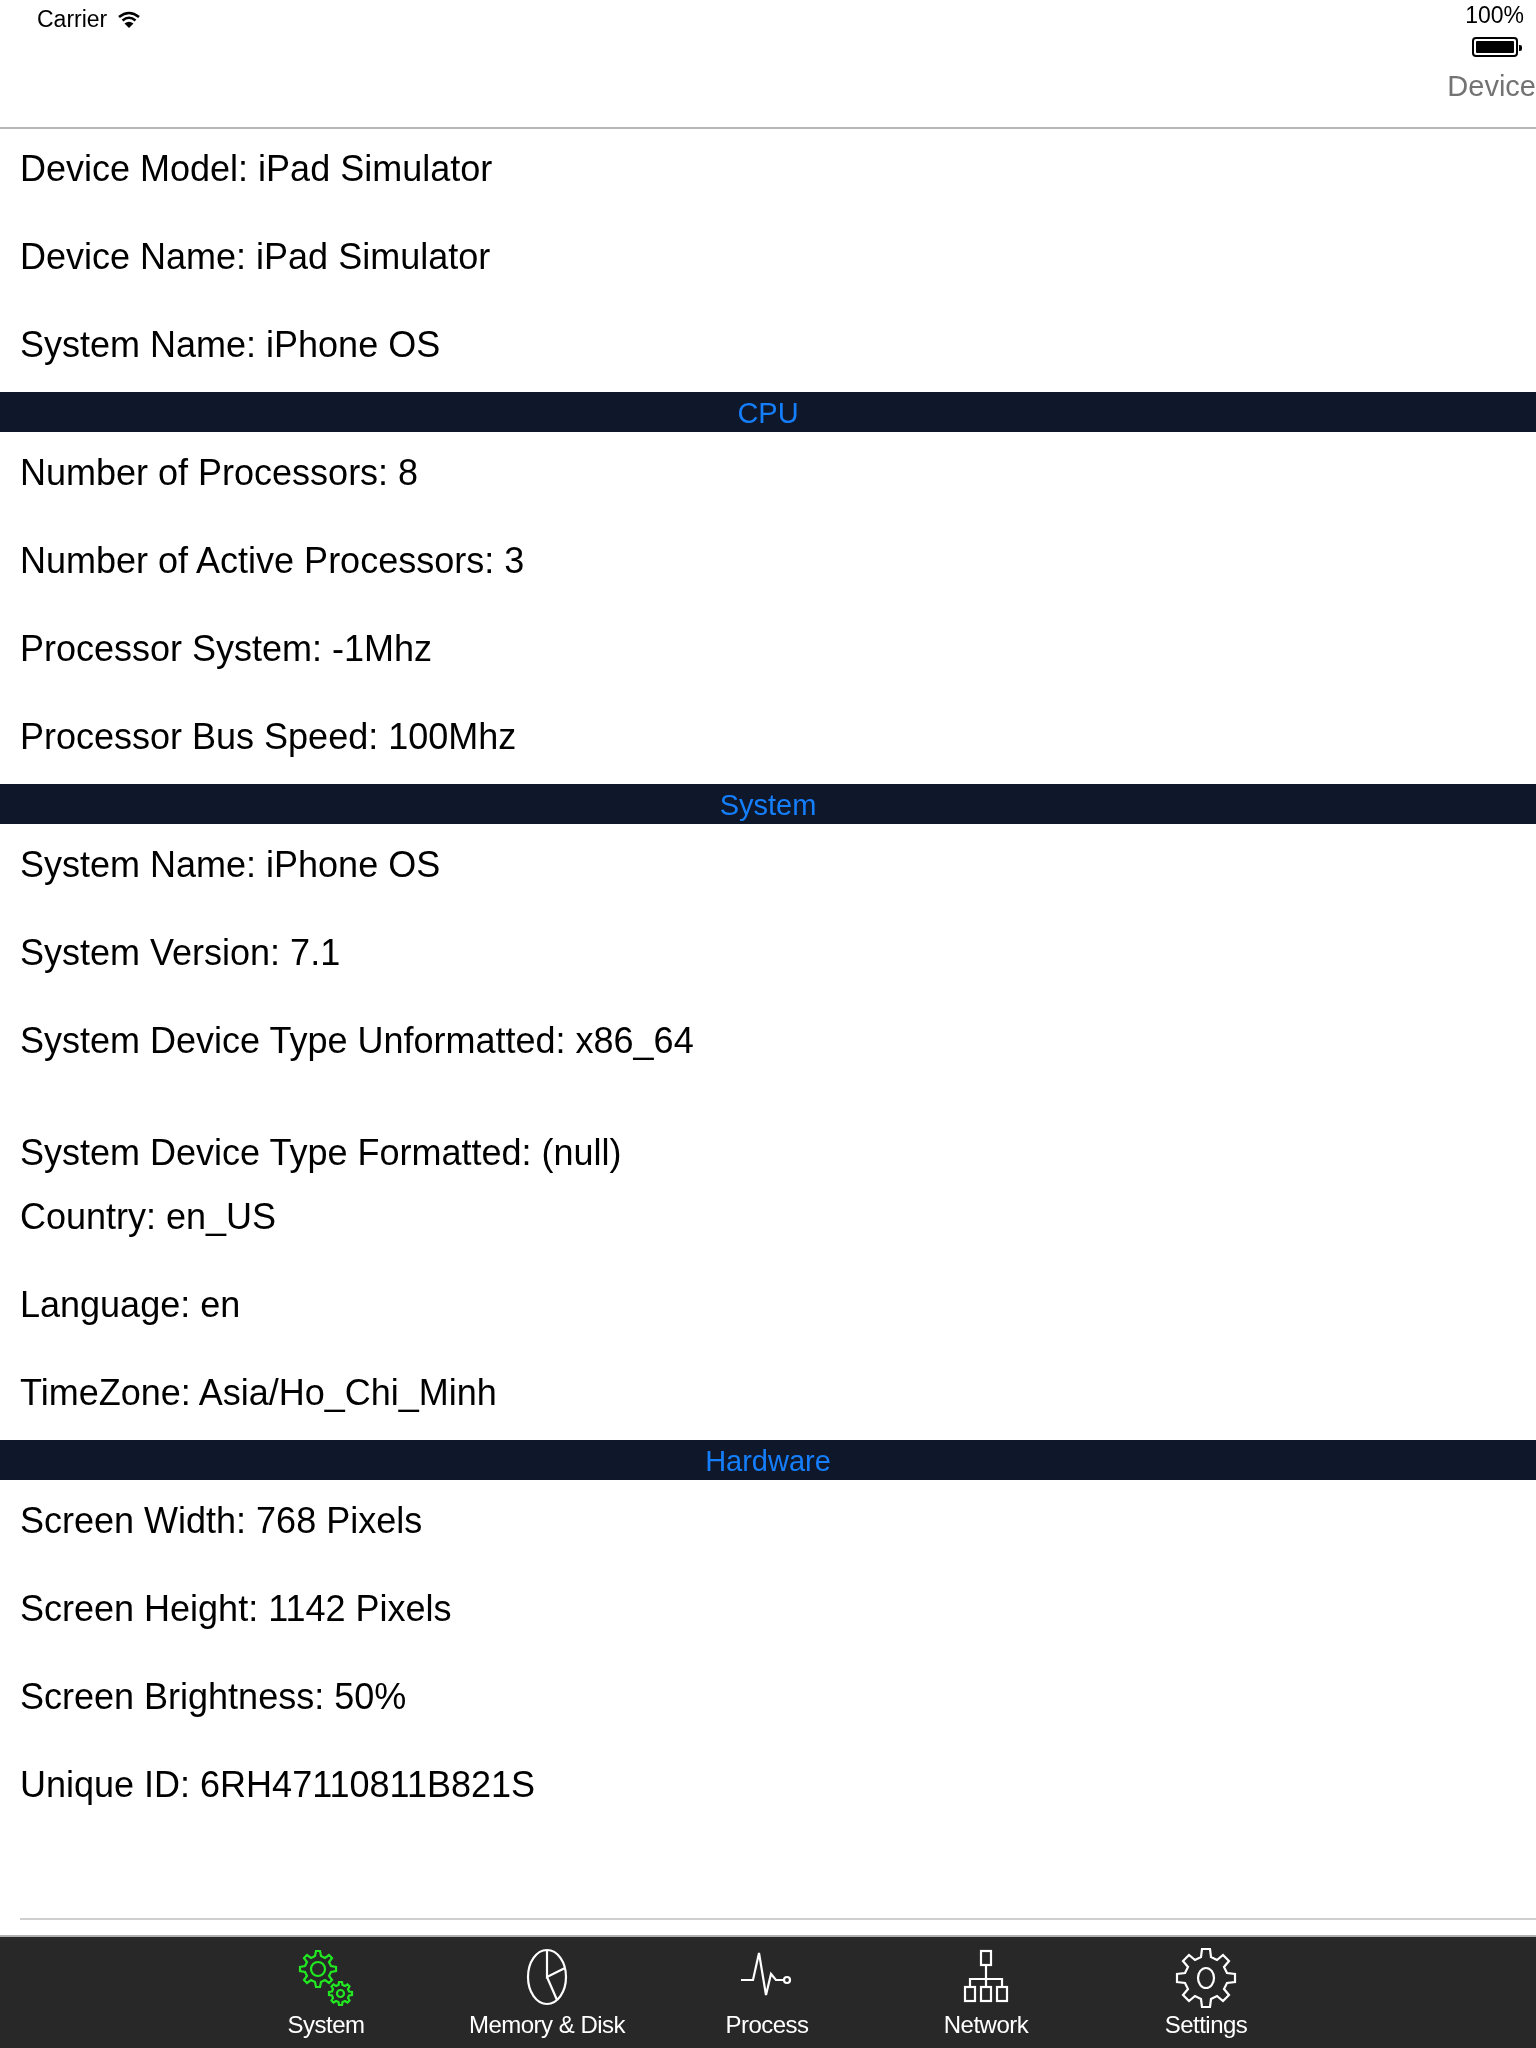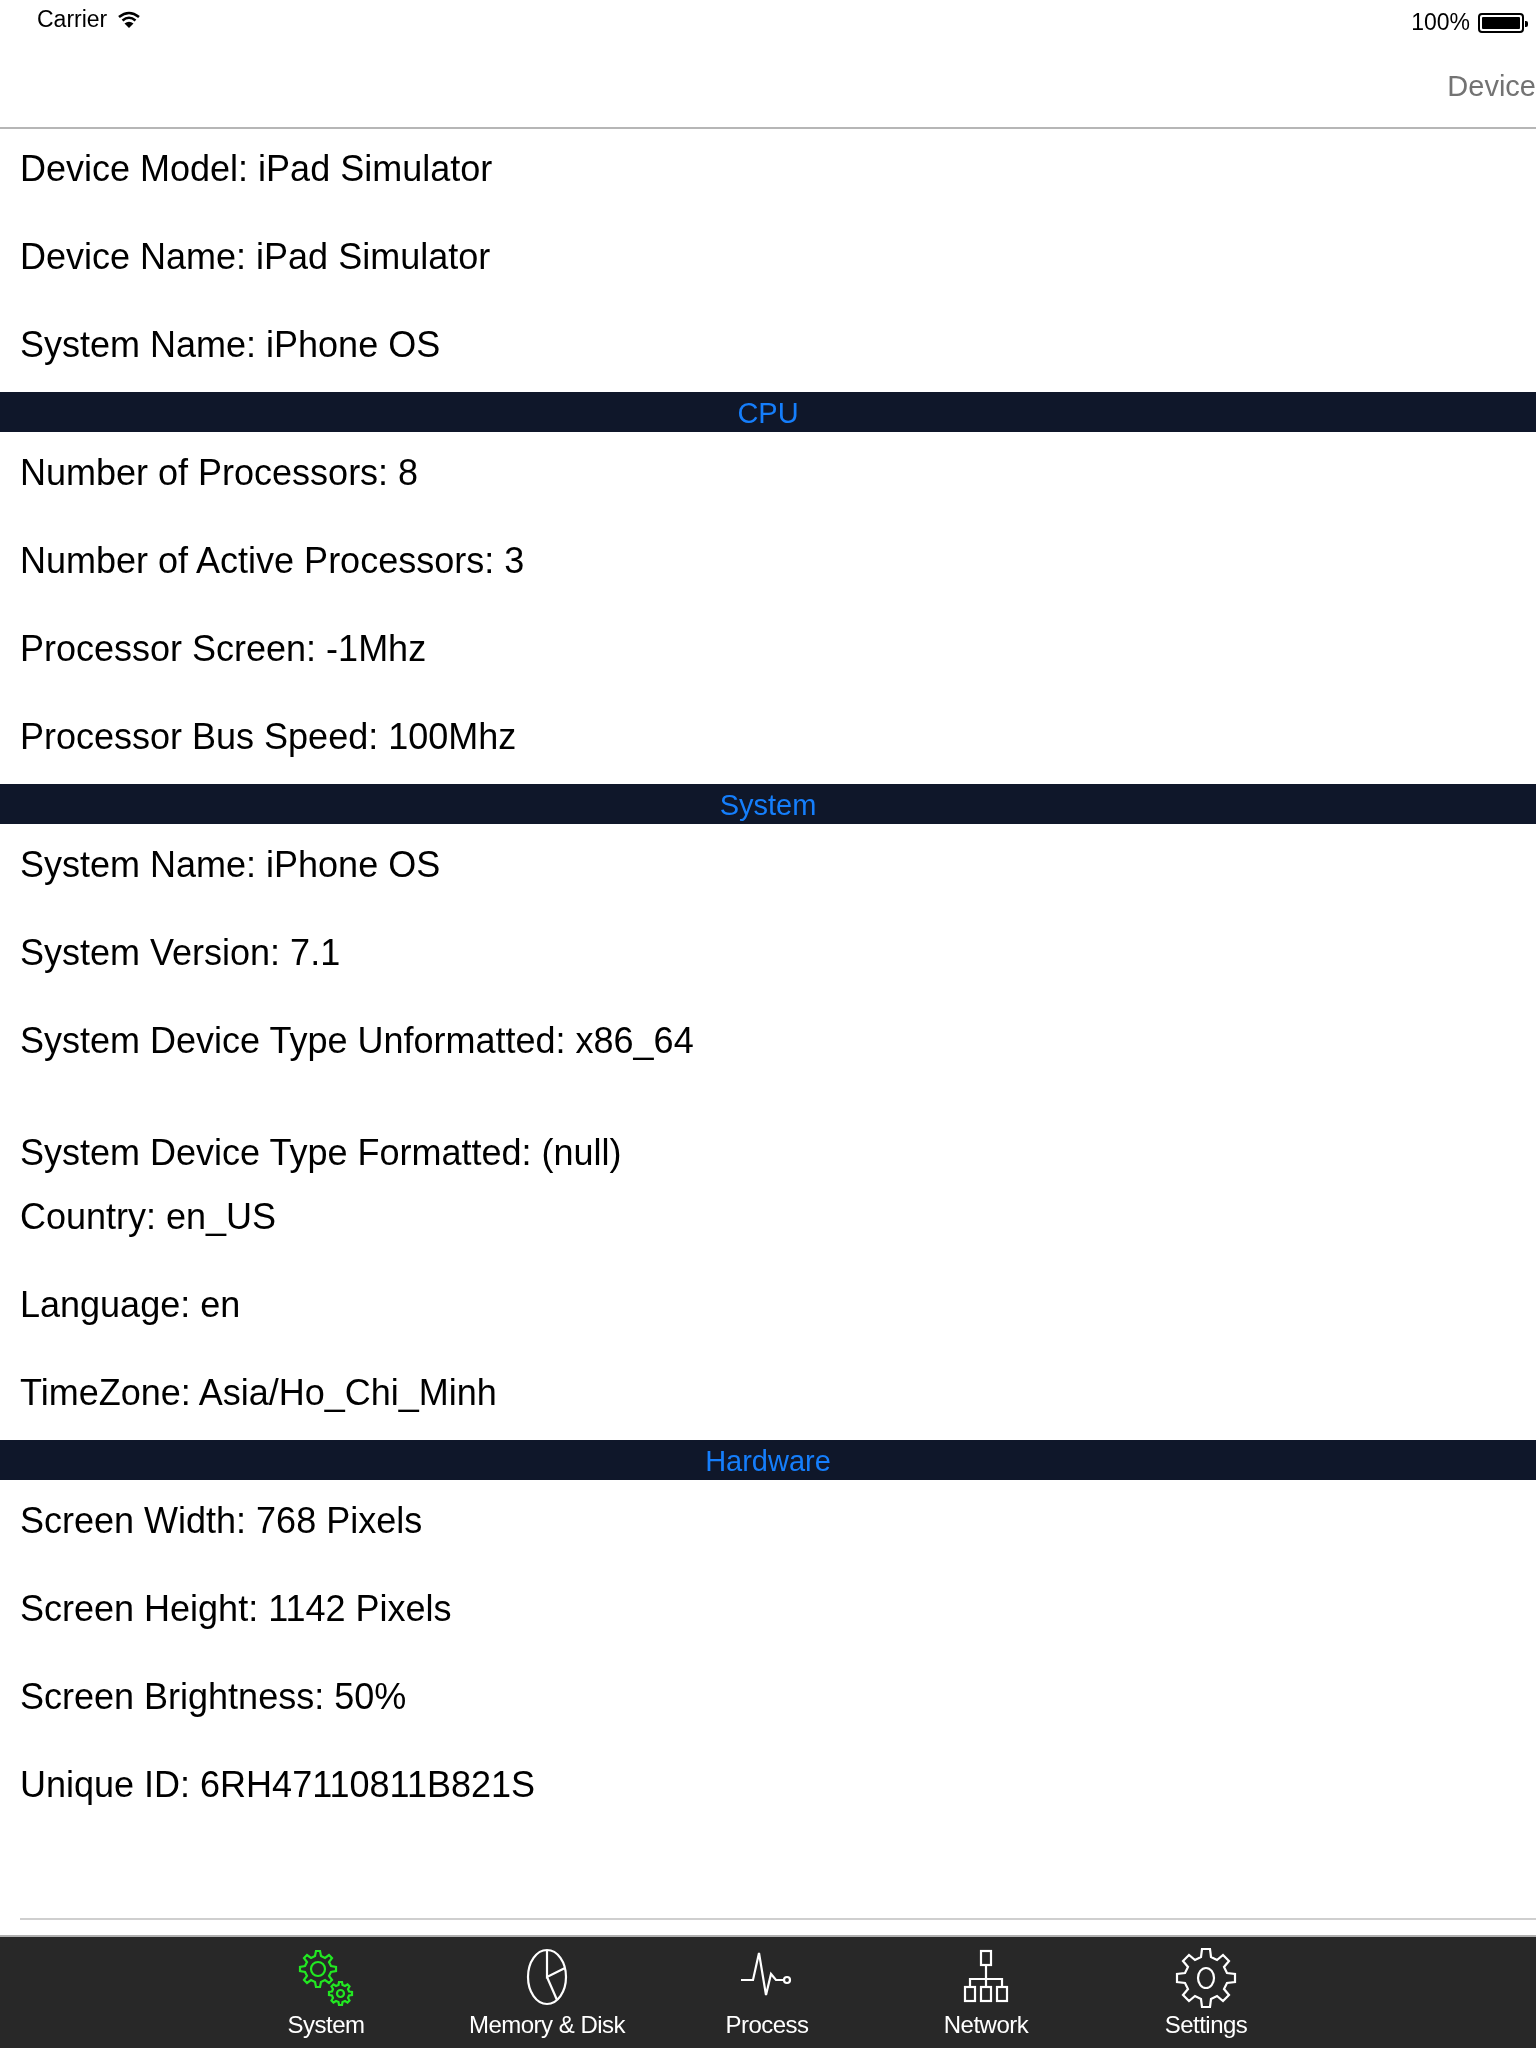--- a/index.html
+++ b/index.html
@@ -2,21 +2,21 @@
 <html><head>
 <meta charset="utf-8">
 <style>
   * { box-sizing: border-box; margin: 0; padding: 0; }
   html, body { width: 1536px; height: 2048px; overflow: hidden; background: #ffffff; }
   body { font-family: "Liberation Sans", sans-serif; color: #000; position: relative; }
 
   .status-bar { position: absolute; top: 0; left: 0; width: 1536px; height: 40px; }
   .status-left { position: absolute; left: 12px; top: 6px; font-size: 23px; display: flex; align-items: center; gap: 10px; margin-left: 25px; }
   .status-center { position: absolute; left: 0; width: 1536px; top: 6px; text-align: center; font-size: 23px; font-weight: bold; }
-  .status-right { position: absolute; right: 12px; top: 9px; font-size: 23px; display: flex; align-items: center; gap: 8px; }
+  .status-right { position: absolute; right: 12px; top: 2px; font-size: 23px; display: flex; align-items: center; gap: 8px; flex-direction: column; }
   .battery { width: 46px; height: 20px; border: 2px solid #000; border-radius: 4px; padding: 2px; position: relative; }
   .battery-fill { width: 100%; height: 100%; background: #000; border-radius: 1px; }
   .battery-tip { position: absolute; right: -6px; top: 6px; width: 3px; height: 6px; background: #000; border-radius: 0 2px 2px 0; }
 
   .nav-title { position: absolute; top: 40px; left: 0; width: 1536px; height: 88px; text-align: right; line-height: 92px; font-size: 29px; color: #737373; }
   .nav-sep { position: absolute; top: 127px; left: 0; width: 1536px; height: 2px; background: #b6b6b6; }
 
   .row { position: absolute; left: 20px; font-size: 36px; line-height: 34px; color: #000; white-space: nowrap; }
   .section-header { position: absolute; left: 0; width: 1536px; height: 40px; background: #0f172a; text-align: center; font-size: 29px; line-height: 42px; color: #157efb; }
 
@@ -51,21 +51,21 @@
 <div class="nav-title">Device</div>
 <div class="nav-sep"></div>
 
 <div class="row" style="top:152px">Device Model: iPad Simulator</div>
 <div class="row" style="top:240px">Device Name: iPad Simulator</div>
 <div class="row" style="top:328px">System Name: iPhone OS</div>
 
 <div class="section-header" style="top:392px">CPU</div>
 <div class="row" style="top:456px">Number of Processors: 8</div>
 <div class="row" style="top:544px">Number of Active Processors: 3</div>
-<div class="row" style="top:632px">Processor Screen: -1Mhz</div>
+<div class="row" style="top:632px">Processor System: -1Mhz</div>
 <div class="row" style="top:720px">Processor Bus Speed: 100Mhz</div>
 
 <div class="section-header" style="top:784px">System</div>
 <div class="row" style="top:848px">System Name: iPhone OS</div>
 <div class="row" style="top:936px">System Version: 7.1</div>
 <div class="row" style="top:1024px">System Device Type Unformatted: x86_64</div>
 <div class="row" style="top:1136px">System Device Type Formatted: (null)</div>
 <div class="row" style="top:1200px">Country: en_US</div>
 <div class="row" style="top:1288px">Language: en</div>
 <div class="row" style="top:1376px">TimeZone: Asia/Ho_Chi_Minh</div>

